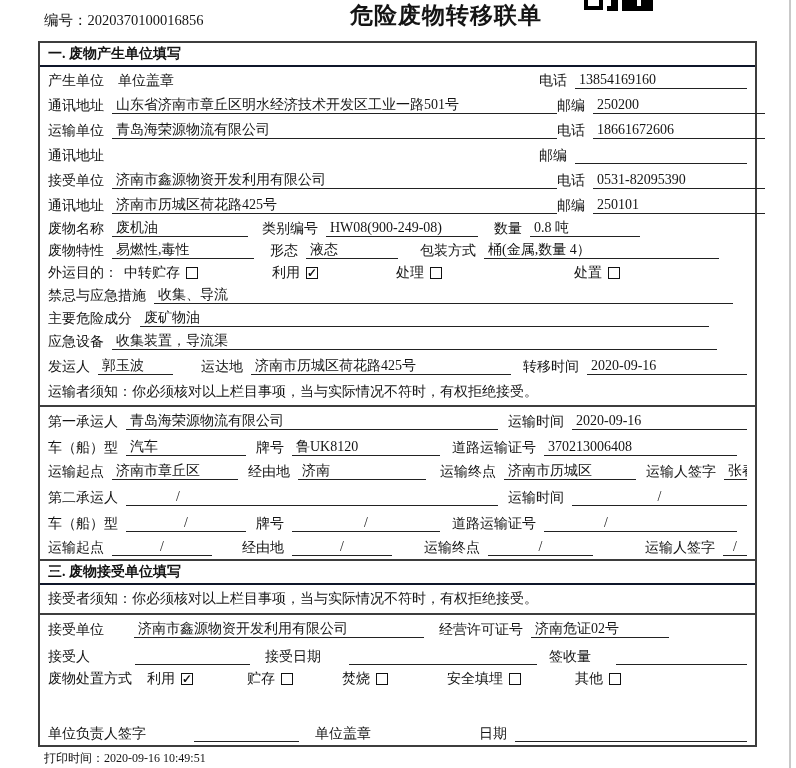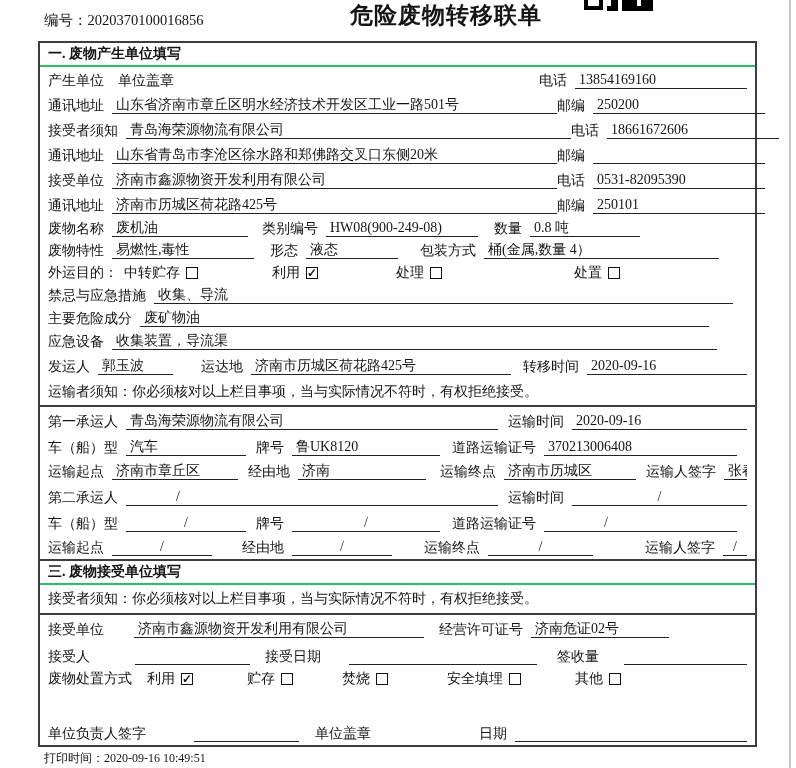--- a/index.html
+++ b/index.html
@@ -24,21 +24,21 @@
 
   .form {
     position:absolute; left:38px; top:41px; width:719px; height:706px;
     border:2px solid #3d3d3d; background:#fff;
     display:flex; flex-direction:column; font-size:14px;
   }
   .sec {
     height:24px; padding:0 8px; flex:none;
     display:flex; align-items:center;
     font-weight:bold; font-size:14px;
-    border-bottom:2px solid #22c55e;
+    border-bottom:2px solid #0f172a;
   }
   .sec.bt { border-top:2px solid #3d3d3d; height:26px; }
   .notice {
     height:29px; padding:0 8px; flex:none;
     display:flex; align-items:center;
     border-bottom:2px solid #3d3d3d; white-space:nowrap;
   }
   .row { display:flex; align-items:flex-end; padding:4px 8px 3px; flex:none; }
   .lbl { white-space:nowrap; line-height:17px; flex:none; }
   .fld {
@@ -86,29 +86,28 @@
   </div>
 
   <div class="row" style="height:25px">
     <span class="lbl">通讯地址</span>
     <span class="fld" style="width:445px">山东省济南市章丘区明水经济技术开发区工业一路501号</span>
     <span class="lbl" style="margin-left:auto">邮编</span>
     <span class="fld" style="width:172px">250200</span>
   </div>
 
   <div class="row" style="height:25px">
-    <span class="lbl">接受者须知</span>
+    <span class="lbl">运输单位</span>
     <span class="fld" style="width:445px">青岛海荣源物流有限公司</span>
     <span class="lbl" style="margin-left:auto">电话</span>
     <span class="fld" style="width:172px">18661672606</span>
   </div>
 
   <div class="row" style="height:25px">
     <span class="lbl">通讯地址</span>
-    <span class="fld" style="width:445px">山东省青岛市李沧区徐水路和郑佛路交叉口东侧20米</span>
     <span class="lbl" style="margin-left:auto">邮编</span>
     <span class="fld" style="width:172px"></span>
   </div>
 
   <div class="row" style="height:25px">
     <span class="lbl">接受单位</span>
     <span class="fld" style="width:445px">济南市鑫源物资开发利用有限公司</span>
     <span class="lbl" style="margin-left:auto">电话</span>
     <span class="fld" style="width:172px">0531-82095390</span>
   </div>
@@ -246,21 +245,21 @@
     <span class="fld" style="width:290px;margin-left:30px">济南市鑫源物资开发利用有限公司</span>
     <span class="lbl" style="margin-left:15px">经营许可证号</span>
     <span class="fld" style="width:138px">济南危证02号</span>
   </div>
 
   <div class="row" style="height:27px">
     <span class="lbl">接受人</span>
     <span class="fld" style="width:115px;margin-left:45px"></span>
     <span class="lbl" style="margin-left:15px">接受日期</span>
     <span class="fld" style="width:188px;margin-left:28px"></span>
-    <span class="lbl" style="margin-left:20px">签收量</span>
+    <span class="lbl" style="margin-left:12px">签收量</span>
     <span class="fld grow" style="margin-left:25px"></span>
   </div>
 
   <div class="row" style="height:22px">
     <span class="lbl">废物处置方式</span>
     <span class="opt" style="margin-left:15px">
       <span class="lbl">利用</span>
       <span class="cb">✓</span>
     </span>
     <span class="opt" style="margin-left:54px">

